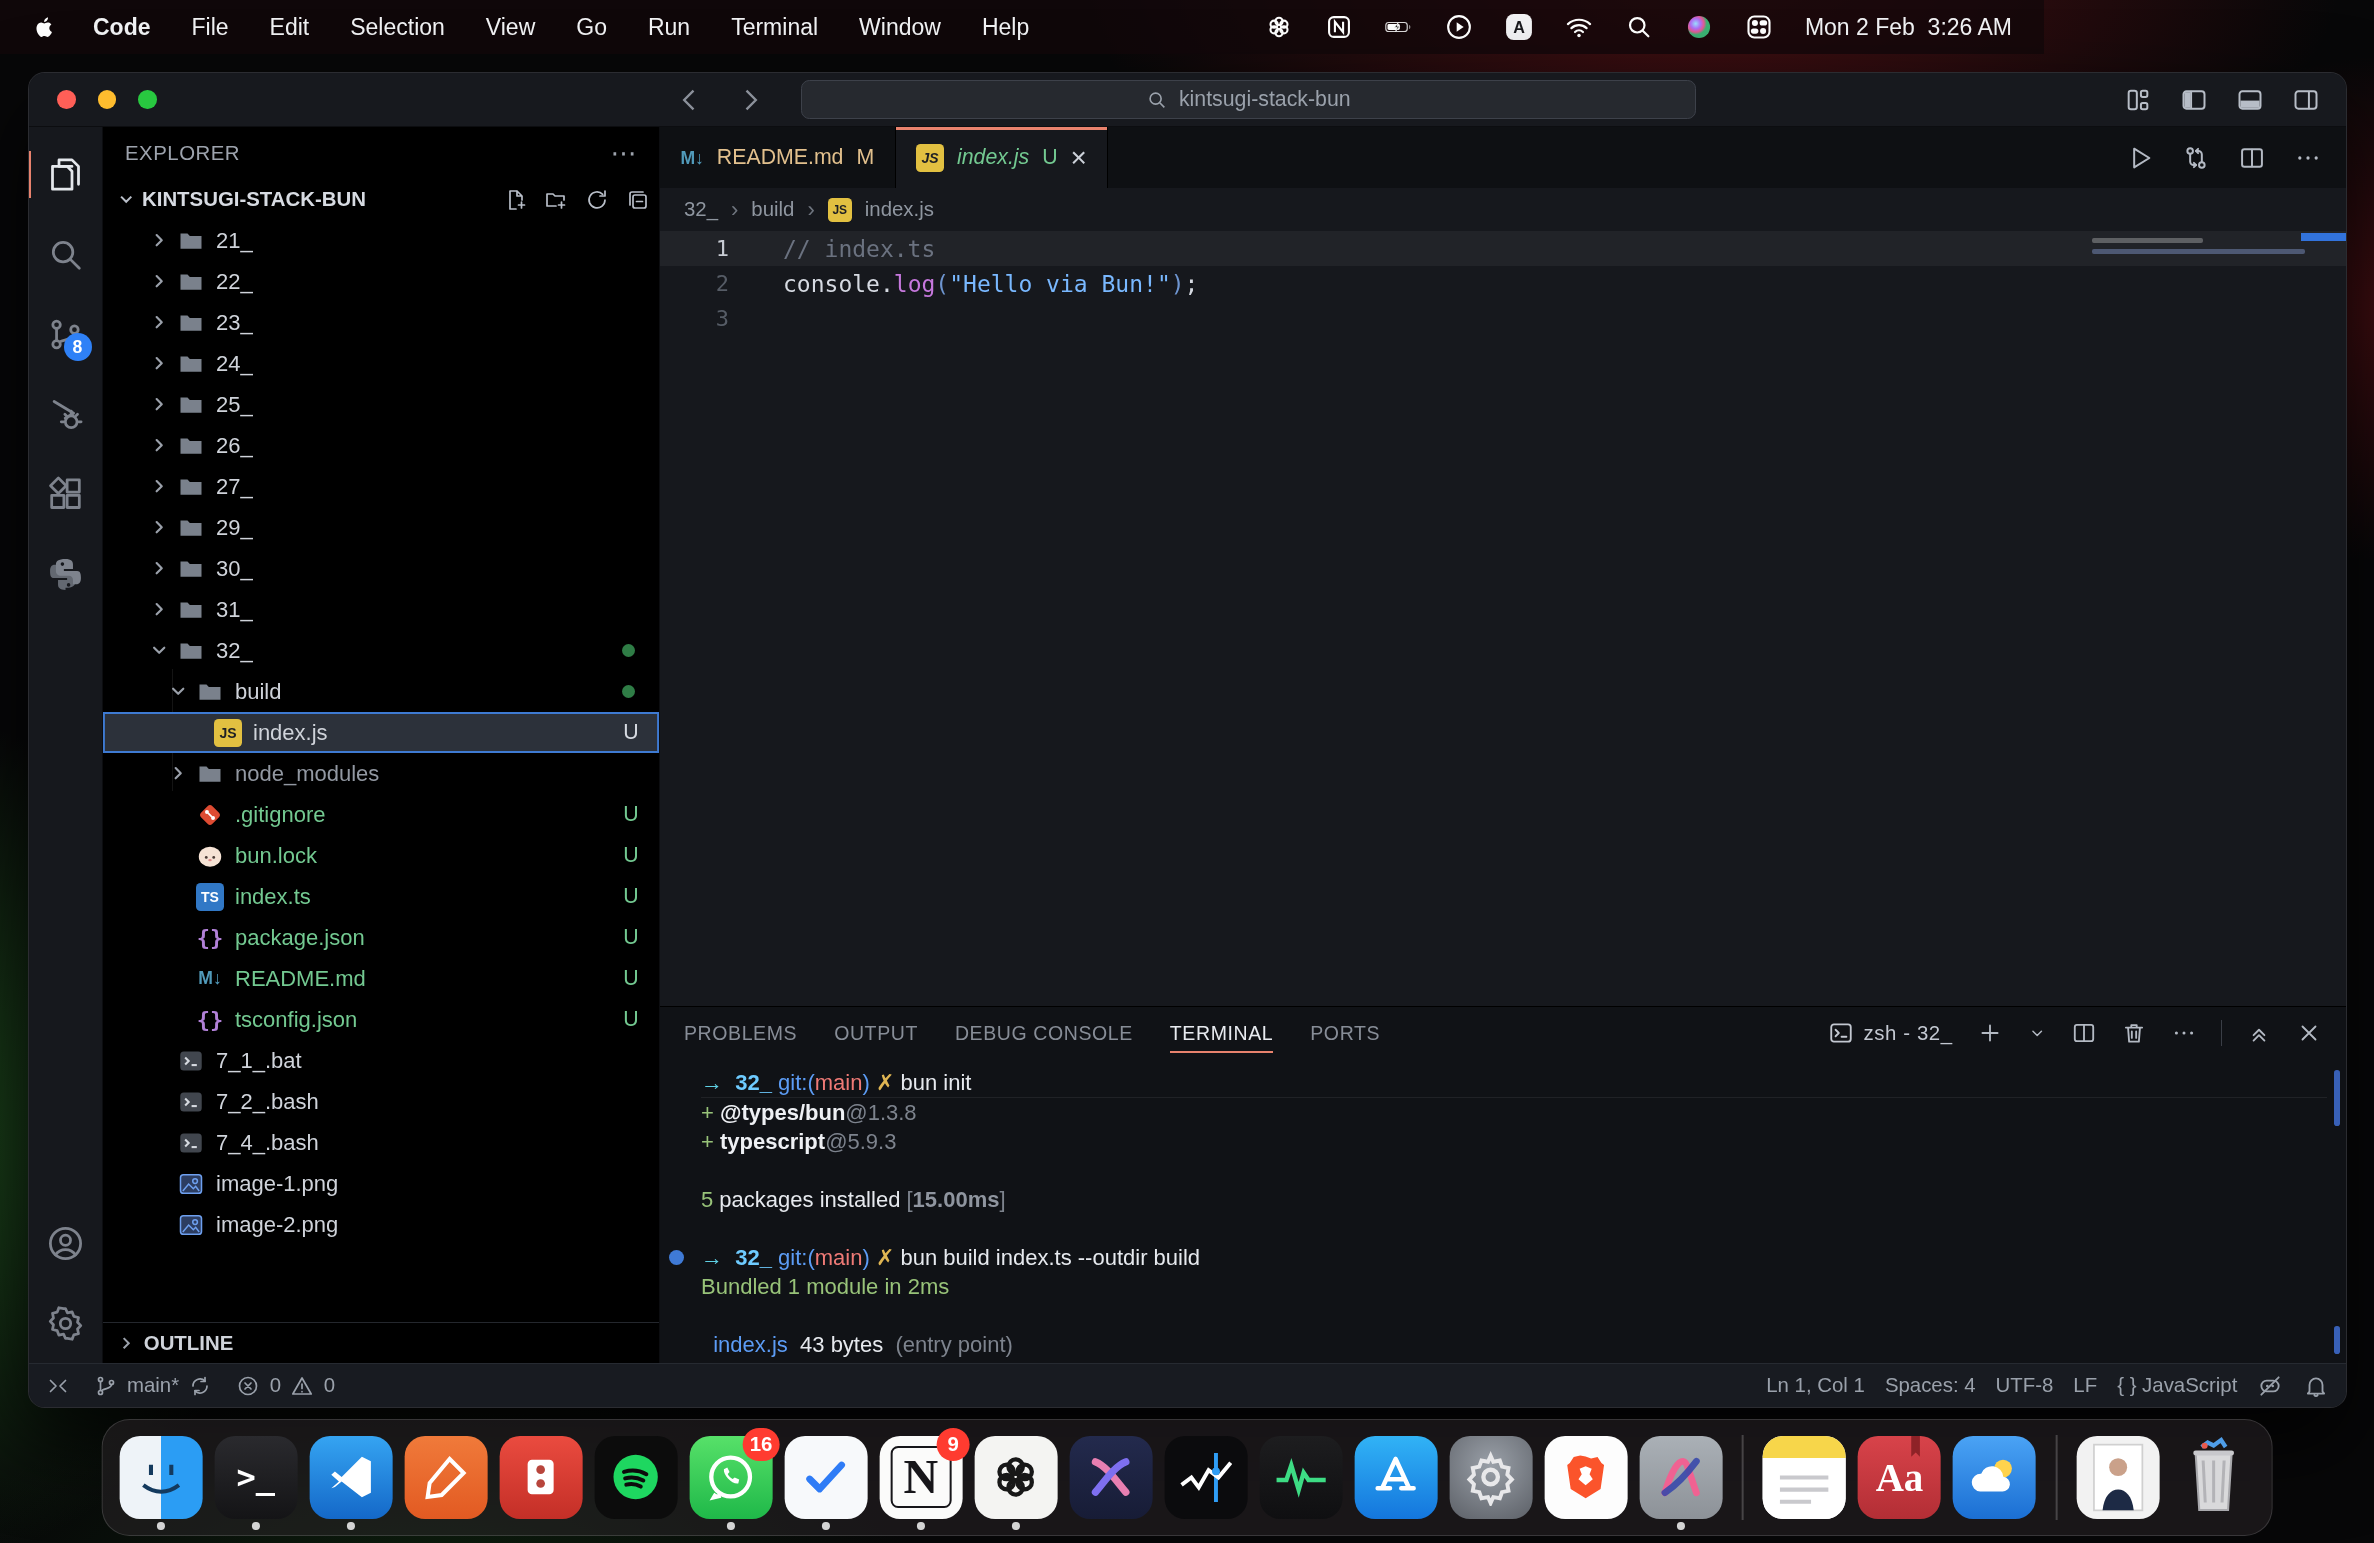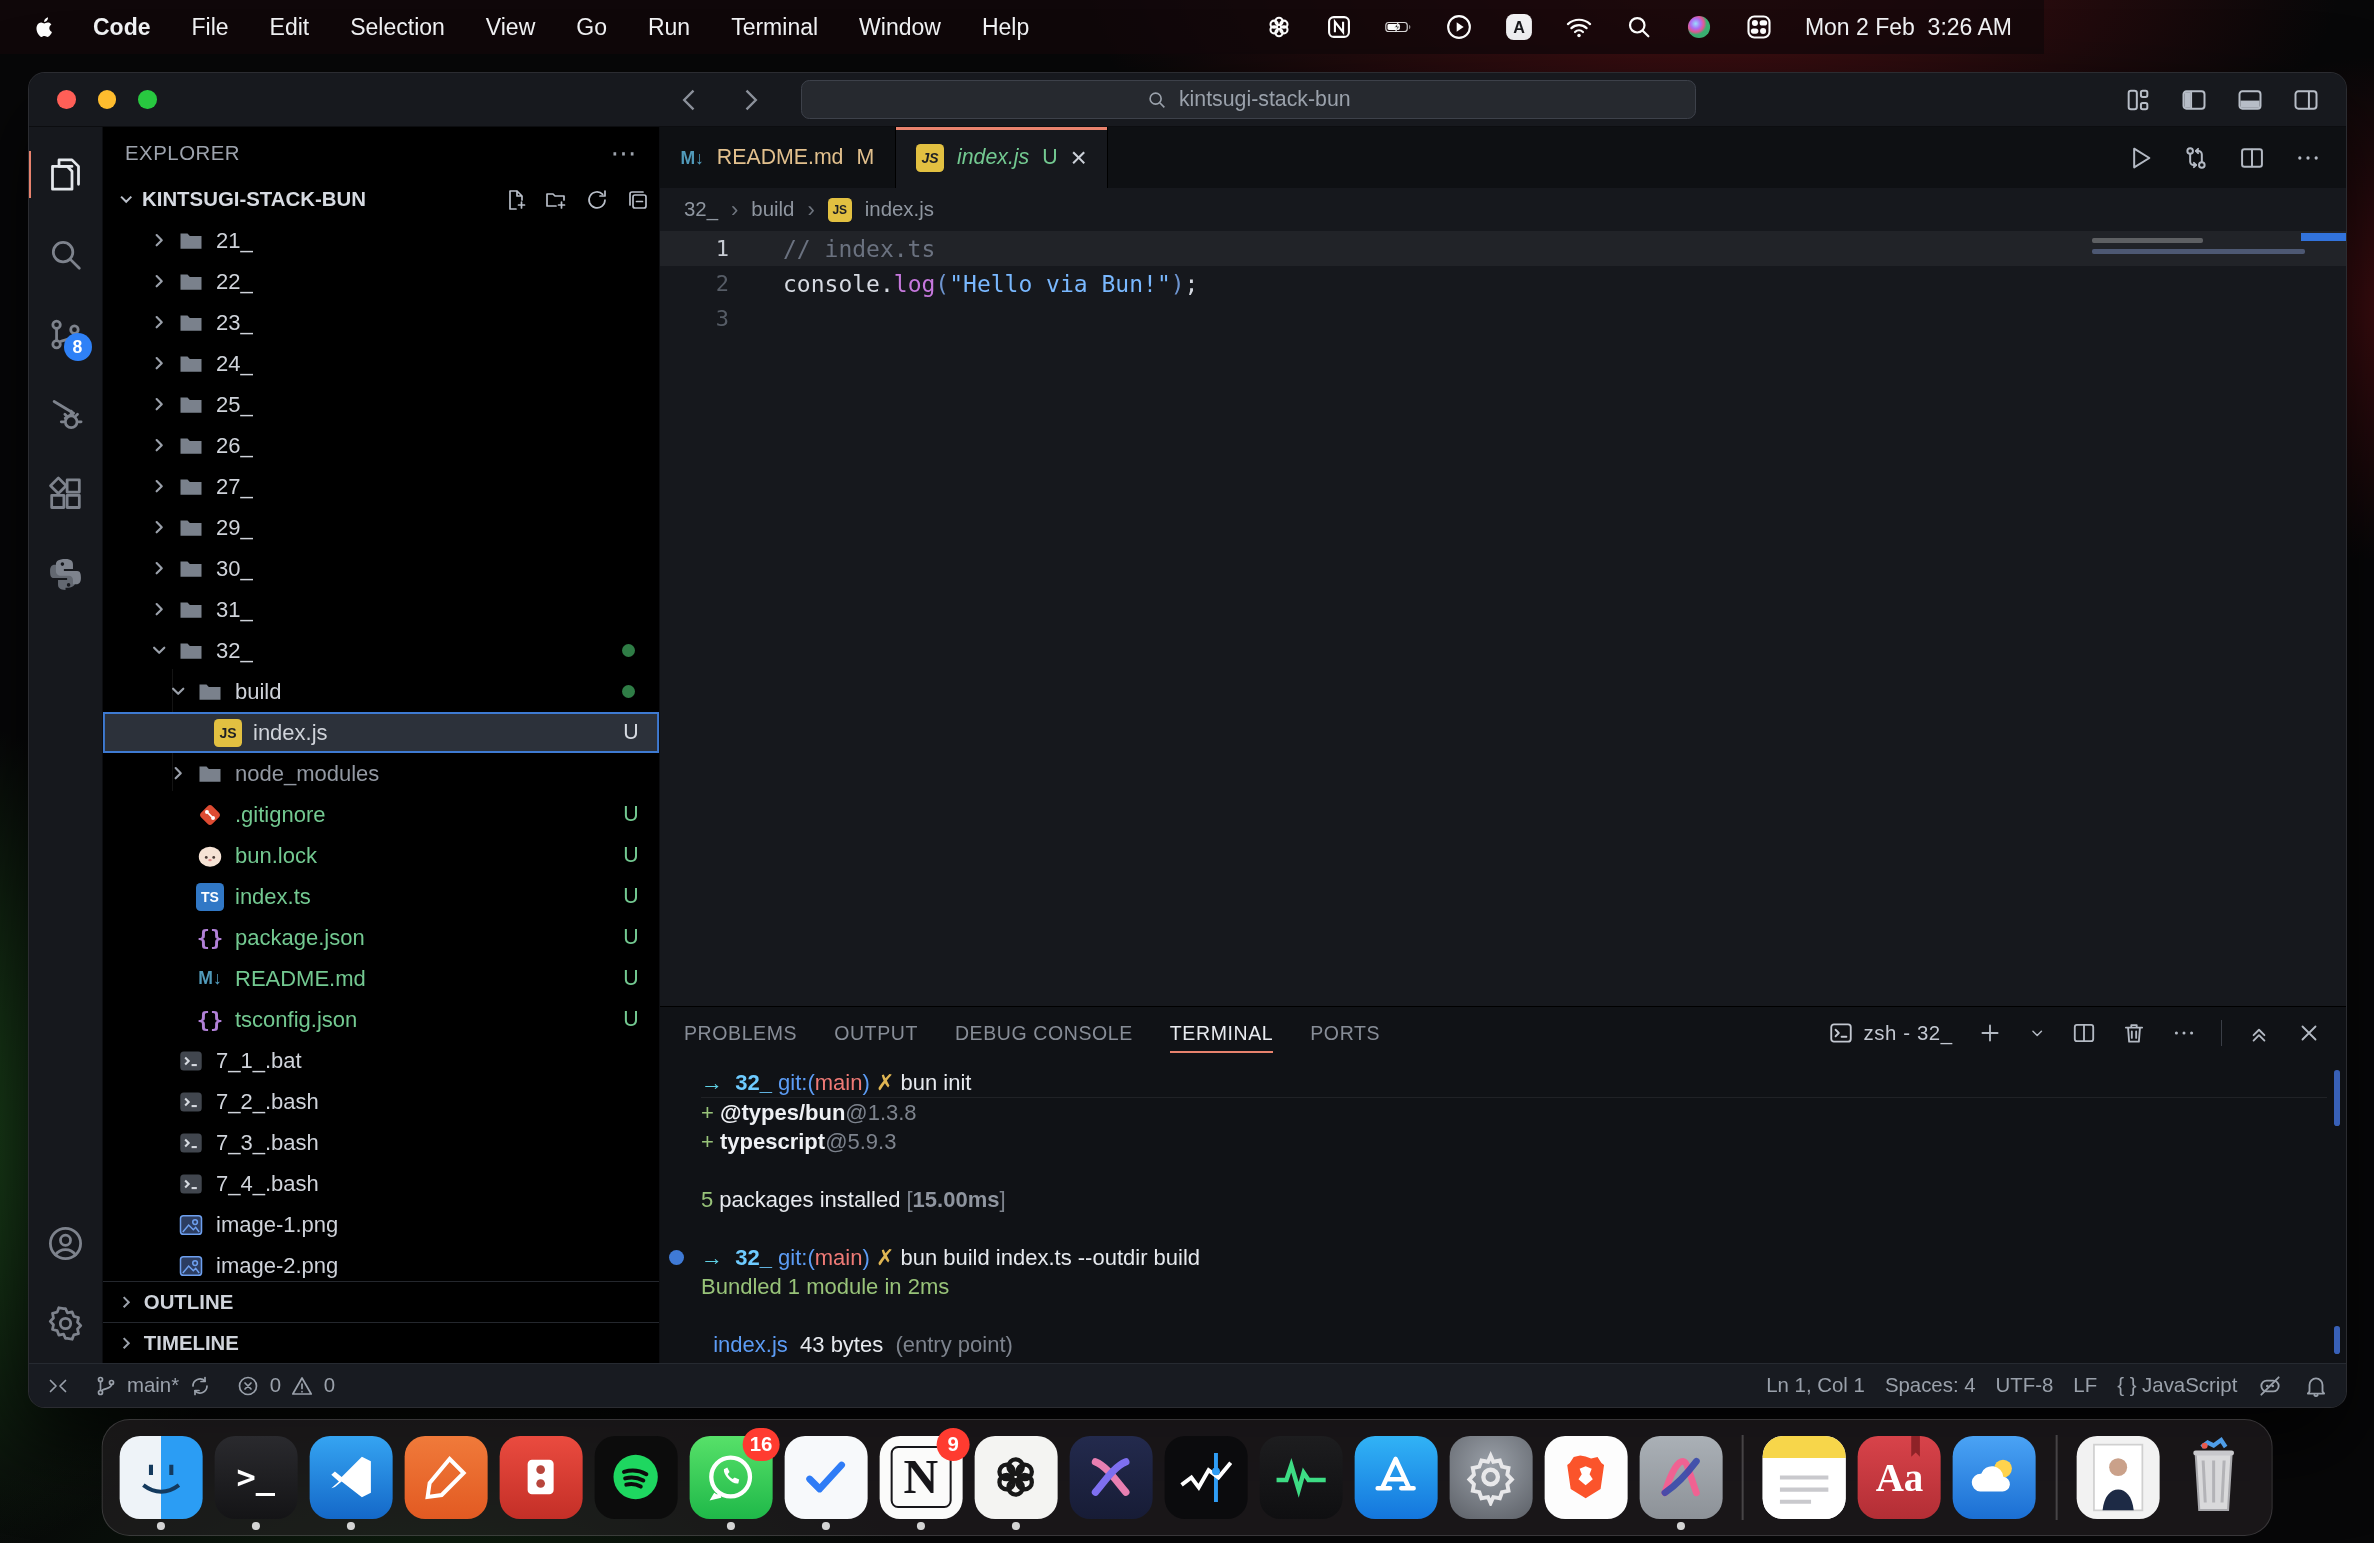--- a/index.html
+++ b/index.html
@@ -677,31 +677,20 @@
           </div>
           <div class="trow   " style="padding-left:46px">
             <span class="chev"></span>
             <span class="ticon">
               <svg viewBox="0 0 24 24">
                 <rect x="2.8" y="3.8" width="18.4" height="16.4" rx="3" fill="#41464e"></rect>
                 <path d="M7 9l3 3-3 3" stroke="#d6dae0" stroke-width="1.8" fill="none"></path>
                 <path d="M12.5 15.5h4.5" stroke="#d6dae0" stroke-width="1.8"></path>
               </svg>
             </span>
-            <span>7_3_.bash</span>
-          </div>
-          <div class="trow   " style="padding-left:46px">
-            <span class="chev"></span>
-            <span class="ticon">
-              <svg viewBox="0 0 24 24">
-                <rect x="2.8" y="3.8" width="18.4" height="16.4" rx="3" fill="#41464e"></rect>
-                <path d="M7 9l3 3-3 3" stroke="#d6dae0" stroke-width="1.8" fill="none"></path>
-                <path d="M12.5 15.5h4.5" stroke="#d6dae0" stroke-width="1.8"></path>
-              </svg>
-            </span>
             <span>7_4_.bash</span>
           </div>
           <div class="trow   " style="padding-left:46px">
             <span class="chev"></span>
             <span class="ticon">
               <svg viewBox="0 0 24 24">
                 <rect x="3" y="4" width="18" height="16" rx="2.5" fill="#2c3d61" stroke="#6ea0f0" stroke-width="1.3"></rect>
                 <circle cx="15.5" cy="9.5" r="2" fill="none" stroke="#6ea0f0" stroke-width="1.3"></circle>
                 <path d="M5 18l5-6 4 4 2-2 3 4" fill="none" stroke="#6ea0f0" stroke-width="1.3"></path>
               </svg>
@@ -720,28 +709,20 @@
             <span>image-2.png</span>
           </div>
         </div>
       <div class="sfoot">
         <span class="ic chev">
             <svg viewBox="0 0 16 16">
               <path d="M6 4l4 4-4 4" fill="none" stroke="currentColor" stroke-width="1.6"></path>
             </svg>
           </span>
         <span>OUTLINE</span>
-      </div>
-      <div class="sfoot">
-        <span class="ic chev">
-            <svg viewBox="0 0 16 16">
-              <path d="M6 4l4 4-4 4" fill="none" stroke="currentColor" stroke-width="1.6"></path>
-            </svg>
-          </span>
-        <span>TIMELINE</span>
       </div>
     </div>
 
     <div class="ecol">
       <div class="tabsbar" id="tabsbar">
           <div class="tab inactive">
             <span class="ticon"><span class="mdicon">M↓</span></span>
             <span>README.md</span>
             <span style="color:#e2c08d;font-style:normal">M</span>
           </div>

